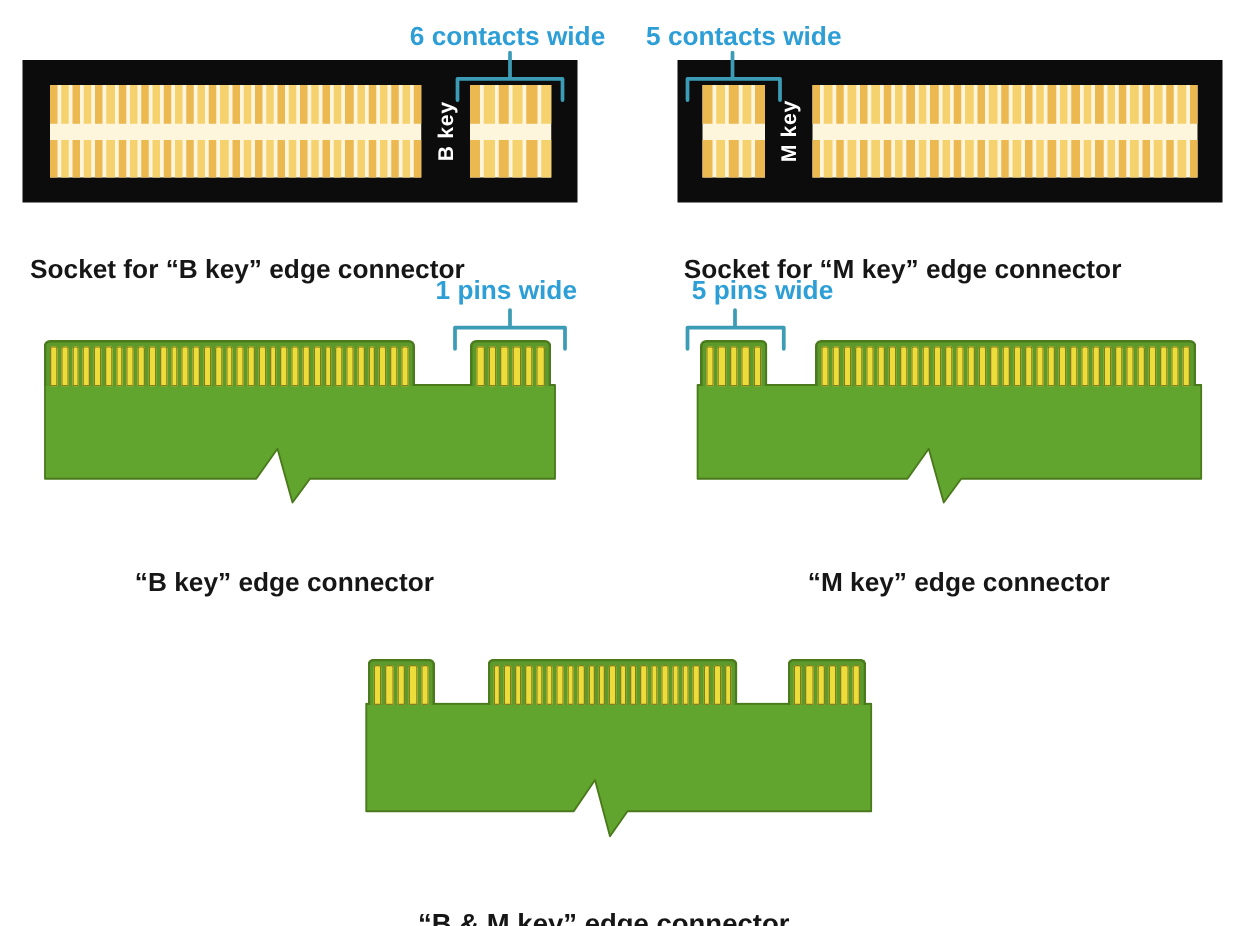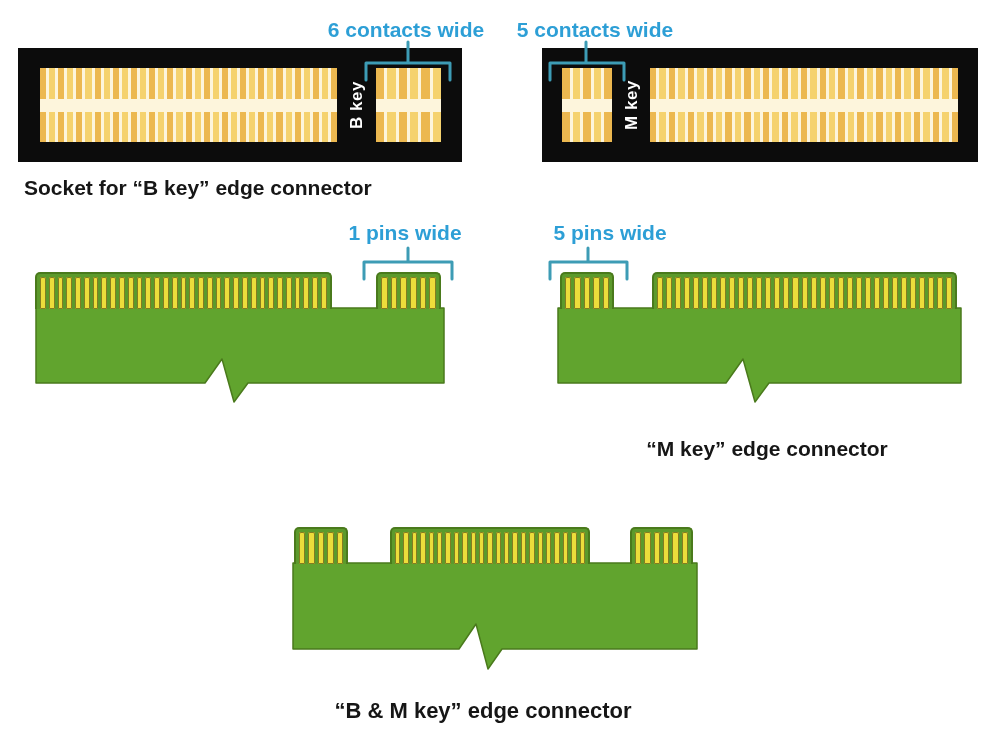--- a/index.html
+++ b/index.html
@@ -23,21 +23,21 @@
     position:relative;width:1000px;height:741px;overflow:hidden;
     background:var(--background);
     font-family:"Liberation Sans",sans-serif;font-weight:700;
   }
   
   .callout{
     position:absolute;width:200px;text-align:center;
     color:var(--callout-blue);font-size:21px;line-height:25px;white-space:nowrap;
   }
   .caption{
-    position:absolute;color:var(--caption-black);font-size:21px;line-height:26px;white-space:nowrap;
+    position:absolute;color:var(--caption-black);font-size:21px;line-height:26px;white-space:nowrap;margin-top:28px;
   }
   .caption.centered{text-align:center;}
   
   .socket{position:absolute;height:114px;background:var(--socket-black);}
   .strip{position:absolute;top:20px;height:74px;background:var(--contact-cream);}
   .contact-row{position:absolute;left:0;right:0;display:flex;gap:3px;}
   .contact-row.top{top:0;height:31px;}
   .contact-row.bot{bottom:0;height:30px;}
   .contact-row .pin{flex:1;background:var(--contact-gold);}
   .contact-row .pin:nth-child(even){background:var(--contact-gold-light);}
@@ -258,20 +258,21 @@
           <div class="pin"></div>
           <div class="pin"></div>
           <div class="pin"></div>
           <div class="pin"></div>
         </div>
     </div>
   </div>
   <svg class="bracket" style="left:546px;top:40px" width="82" height="44" viewBox="0 0 82 44">
     <path d="M4,40 L4,23 L78,23 L78,40 M40,23 L40,2"></path>
   </svg>
+  <div class="caption" style="left:547px;top:175px">Socket for “M key” edge connector</div>
 
   <div class="callout" style="left:305px;top:220px">1 pins wide</div>
   <div class="callout" style="left:510px;top:220px">5 pins wide</div>
 
   <div class="connector" style="left:35px;top:272px;width:410px;height:140px">
     <div class="pin-block" style="left:0;width:297px">
         <div class="pin"></div>
         <div class="pin"></div>
         <div class="pin"></div>
         <div class="pin"></div>
@@ -313,20 +314,21 @@
         <div class="pin"></div>
         <div class="pin"></div>
       </div>
     <svg class="board" style="top:35px" width="410" height="100" viewBox="0 0 410 100">
       <polygon points="1,1 409,1 409,76 213,76 199,95 187,52 170,76 1,76"></polygon>
     </svg>
   </div>
   <svg class="bracket" style="left:360px;top:246px" width="96" height="36" viewBox="0 0 96 36">
     <path d="M4,33 L4,16 L92,16 L92,33 M48,16 L48,2"></path>
   </svg>
+  <div class="caption centered" style="left:20px;top:426px;width:415px">“B key” edge connector</div>
 
   <div class="connector" style="left:557px;top:272px;width:405px;height:140px">
     <div class="pin-block" style="left:3px;width:54px">
         <div class="pin"></div>
         <div class="pin"></div>
         <div class="pin"></div>
         <div class="pin"></div>
         <div class="pin"></div>
       </div>
     <div class="pin-block" style="left:95px;width:305px">
@@ -364,21 +366,21 @@
         <div class="pin"></div>
         <div class="pin"></div>
       </div>
     <svg class="board" style="top:35px" width="405" height="100" viewBox="0 0 405 100">
       <polygon points="1,1 404,1 404,76 212,76 198,95 186,52 169,76 1,76"></polygon>
     </svg>
   </div>
   <svg class="bracket" style="left:546px;top:246px" width="85" height="36" viewBox="0 0 85 36">
     <path d="M4,33 L4,16 L81,16 L81,33 M42,16 L42,2"></path>
   </svg>
-  <div class="caption centered" style="left:560px;top:436px;width:414px">“M key” edge connector</div>
+  <div class="caption centered" style="left:560px;top:426px;width:414px">“M key” edge connector</div>
 
   <div class="connector" style="left:292px;top:527px;width:406px;height:150px">
     <div class="pin-block" style="left:2px;width:54px">
         <div class="pin"></div>
         <div class="pin"></div>
         <div class="pin"></div>
         <div class="pin"></div>
         <div class="pin"></div>
       </div>
     <div class="pin-block" style="left:98px;width:200px">

